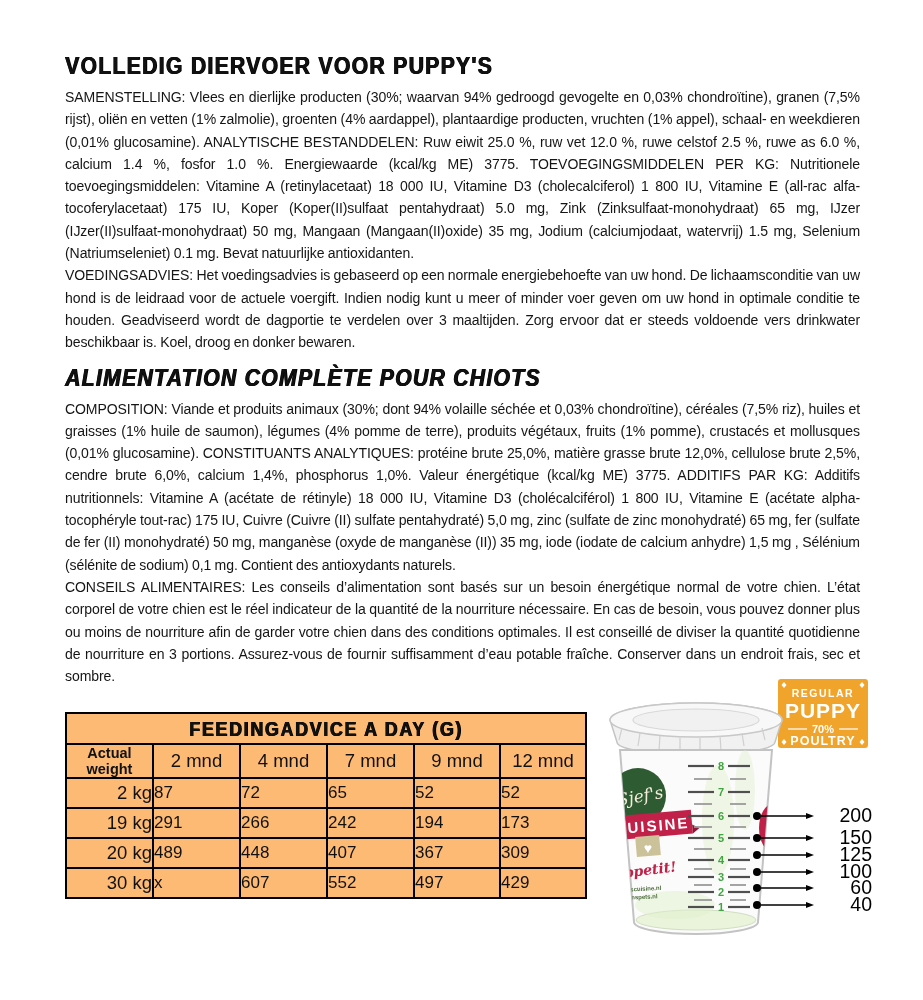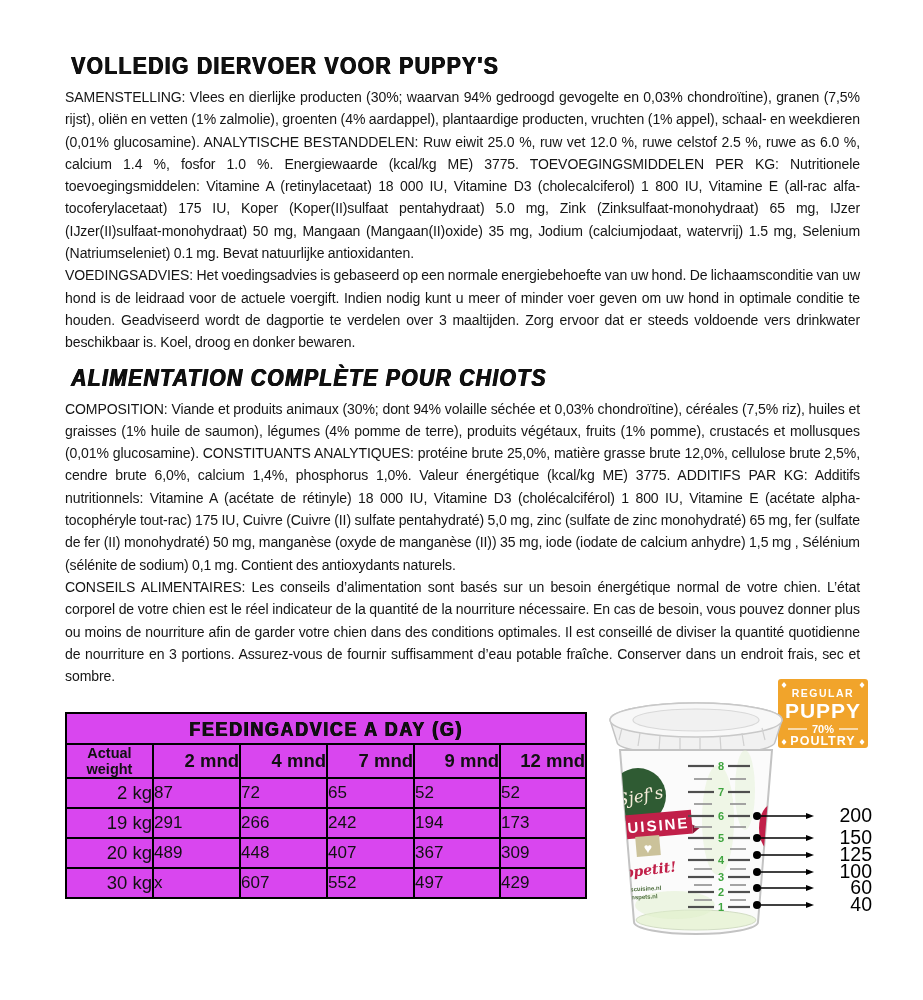--- a/index.html
+++ b/index.html
@@ -8,36 +8,36 @@
     font-family:"Liberation Sans", sans-serif; color:#111; overflow:hidden;
   }
   
   .textcol { position:absolute; left:65px; top:52px; width:800px; }
   .grunge {
     display:inline-block; font-weight:bold; letter-spacing:1.5px;
     text-shadow:0.8px 0 #000, -0.3px 0 #000;
     transform:scaleX(0.88); transform-origin:0 50%;
     white-space:nowrap;
   }
-  h2.heading { font-size:24px; margin:0 0 6px 6px; line-height:28px; }
+  h2.heading { font-size:24px; margin:0 0 6px 0; line-height:28px; }
   h2.heading.fr { margin-top:10px;font-style:italic; }
   .copy-wrap { width:860px; transform:scaleX(0.9244); transform-origin:0 0; }
   .copy {
     margin:0; font-size:15.2px; line-height:22.3px; text-align:justify;
     color:#151515; word-spacing:-0.5px; letter-spacing:-0.1px;
   }
   
   table.feed {
     position:absolute; left:65px; top:712px; border-collapse:collapse;
-    table-layout:fixed; background:#d946ef;
+    table-layout:fixed; background:#fdba74;
   }
   table.feed td, table.feed th { border:2px solid #000; padding:0; vertical-align:middle; }
   .t-title { height:29px; text-align:center; }
   .t-title .grunge { font-size:21px; transform:scaleX(0.85); transform-origin:50% 50%; letter-spacing:2px; }
-  th.month { font-size:18.5px; font-weight:bold; text-align:right; padding:0 6px 0 0; height:27px; }
+  th.month { font-size:18.5px; font-weight:normal; padding:0 6px 0 0; height:27px; }
   th.actual { font-size:14.5px; font-weight:bold; }
   td.wlabel { font-size:18.5px; font-weight:normal; text-align:right; padding-right:6px; height:28px; }
   td.val { font-size:17px; text-align:left; padding-right:8px; height:28px; }
   
   #cup-art { position:absolute; left:600px; top:670px; }
   .svg-sans { font-family:"Liberation Sans", sans-serif; }
   .svg-script { font-family:"DejaVu Serif", serif; font-style:italic; }
 </style>
 </head>
 <body>

